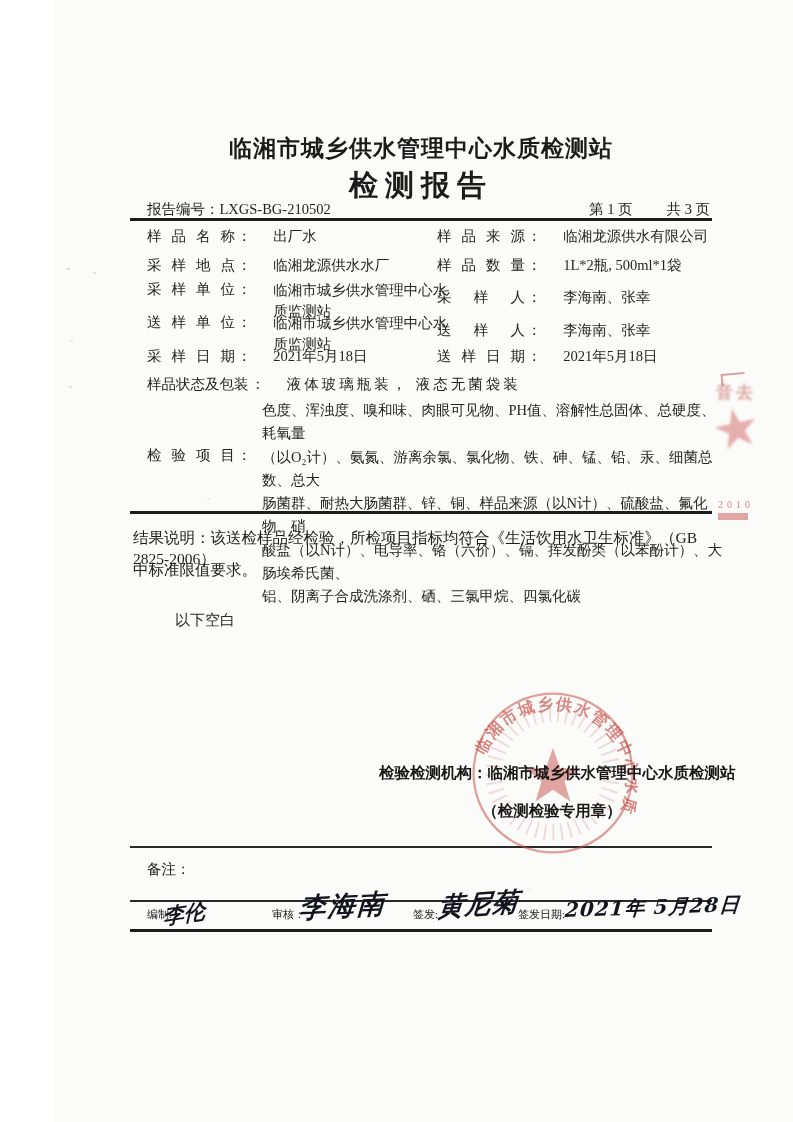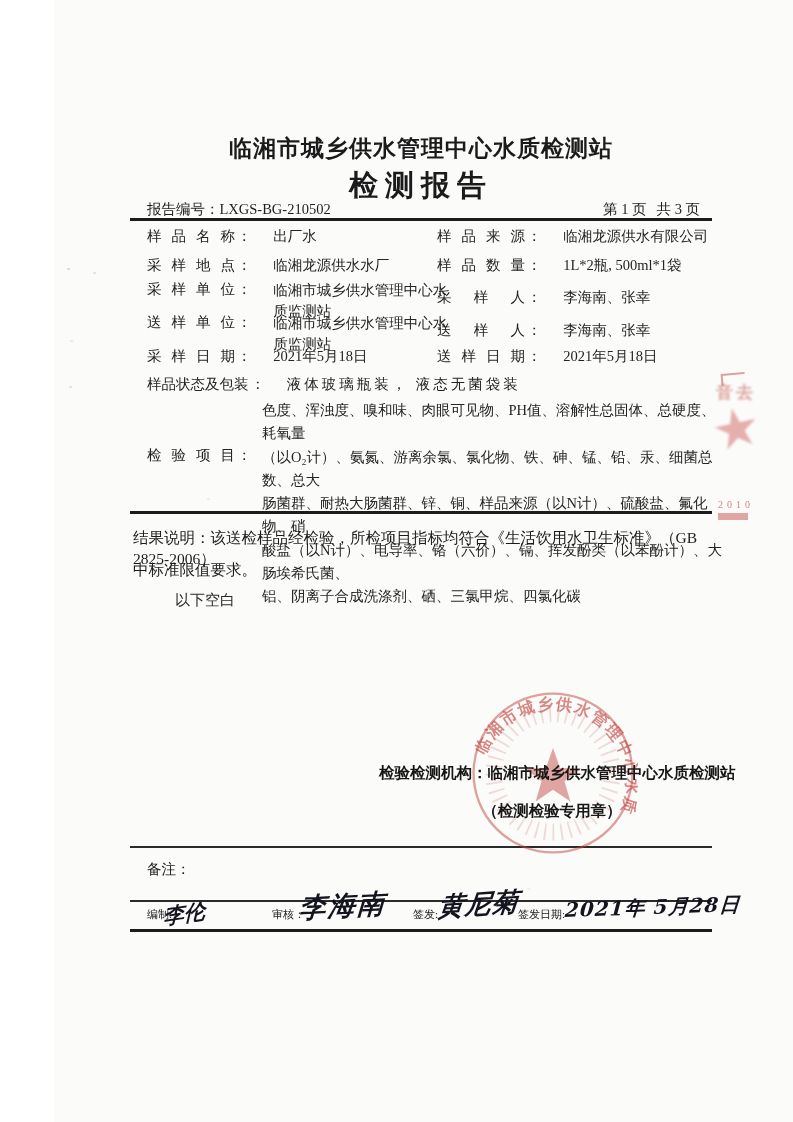--- a/index.html
+++ b/index.html
@@ -8,37 +8,37 @@
   .white-strip{position:absolute;left:0;top:0;width:54px;height:1122px;background:#ffffff;}
   .abs{position:absolute;}
   .org{left:130px;top:133px;width:582px;text-align:center;margin:0;
        font-family:"Liberation Sans","DejaVu Sans",sans-serif;
        font-size:23px;font-weight:700;letter-spacing:1px;color:#1b1b1b;}
   .title{left:130px;top:166px;width:582px;text-align:center;margin:0;
        font-family:"Liberation Sans","DejaVu Sans",sans-serif;
        font-size:29px;font-weight:700;letter-spacing:7px;color:#1b1b1b;}
   .meta{top:200px;font-size:14.5px;color:#1e1e1e;}
   .report-no{left:147px;}
-  .pageinfo{right:93px;display:flex;gap:10px;margin-left:12px;}
+  .pageinfo{right:83px;display:flex;gap:34px;margin-left:12px;}
   .rule{left:130px;width:582px;background:#1c1c1c;}
   .rule.thick{height:3px;}
   .rule.thin{height:1.5px;background:#2a2a2a;}
   .frow{font-size:14.5px;color:#242424;}
   .flabel{display:inline-block;white-space:nowrap;}
   .jl{display:inline-block;width:88px;text-align:justify;text-align-last:justify;}
   .colon{display:inline-block;margin-left:2px;}
   .lcell{position:absolute;left:147px;white-space:nowrap;}
   .rcell{position:absolute;left:437px;white-space:nowrap;}
   .fvalue{margin-left:18px;display:inline-block;vertical-align:top;}
   .wrapval{width:178px;white-space:normal;line-height:21px;}
   .spaced{letter-spacing:3px;}
   .exam-label{left:147px;top:446px;font-size:14.5px;}
   .exam-lines{left:262px;top:399px;width:460px;font-size:14.5px;line-height:23.3px;color:#242424;}
   .result{left:133px;width:586px;font-size:15.5px;color:#1c1c1c;}
-  .blank-note{left:175px;top:591px;font-size:15px;color:#2a2a2a;}
+  .blank-note{left:175px;top:611px;font-size:15px;color:#2a2a2a;}
   .agency{left:360px;top:763px;font-size:15.5px;font-weight:600;color:#171717;z-index:3;margin-left:19px;}
   .seal-note{left:462px;top:789px;width:180px;text-align:center;font-size:15.5px;font-weight:600;color:#171717;z-index:3;margin-top:12px;}
   .seal-wrap{left:468px;top:688px;width:170px;height:170px;z-index:2;filter:blur(0.5px);}
   .remark{left:147px;top:860px;font-size:14.5px;color:#202020;}
   .foot{top:907px;font-size:11px;color:#202020;z-index:3;}
   .hand{font-family:"DejaVu Serif","Liberation Serif",serif;font-style:italic;font-weight:700;
         color:#14141f;z-index:4;white-space:nowrap;}
   .sig-prepared{left:163px;top:900px;font-size:21px;transform:rotate(-8deg) skewX(-8deg);}
   .sig-review{left:299px;top:888px;font-size:27px;transform:rotate(-3deg) skewX(-6deg);letter-spacing:2px;}
   .sig-issue{left:438px;top:887px;font-size:26px;transform:rotate(-4deg) skewX(-10deg);letter-spacing:1px;}

